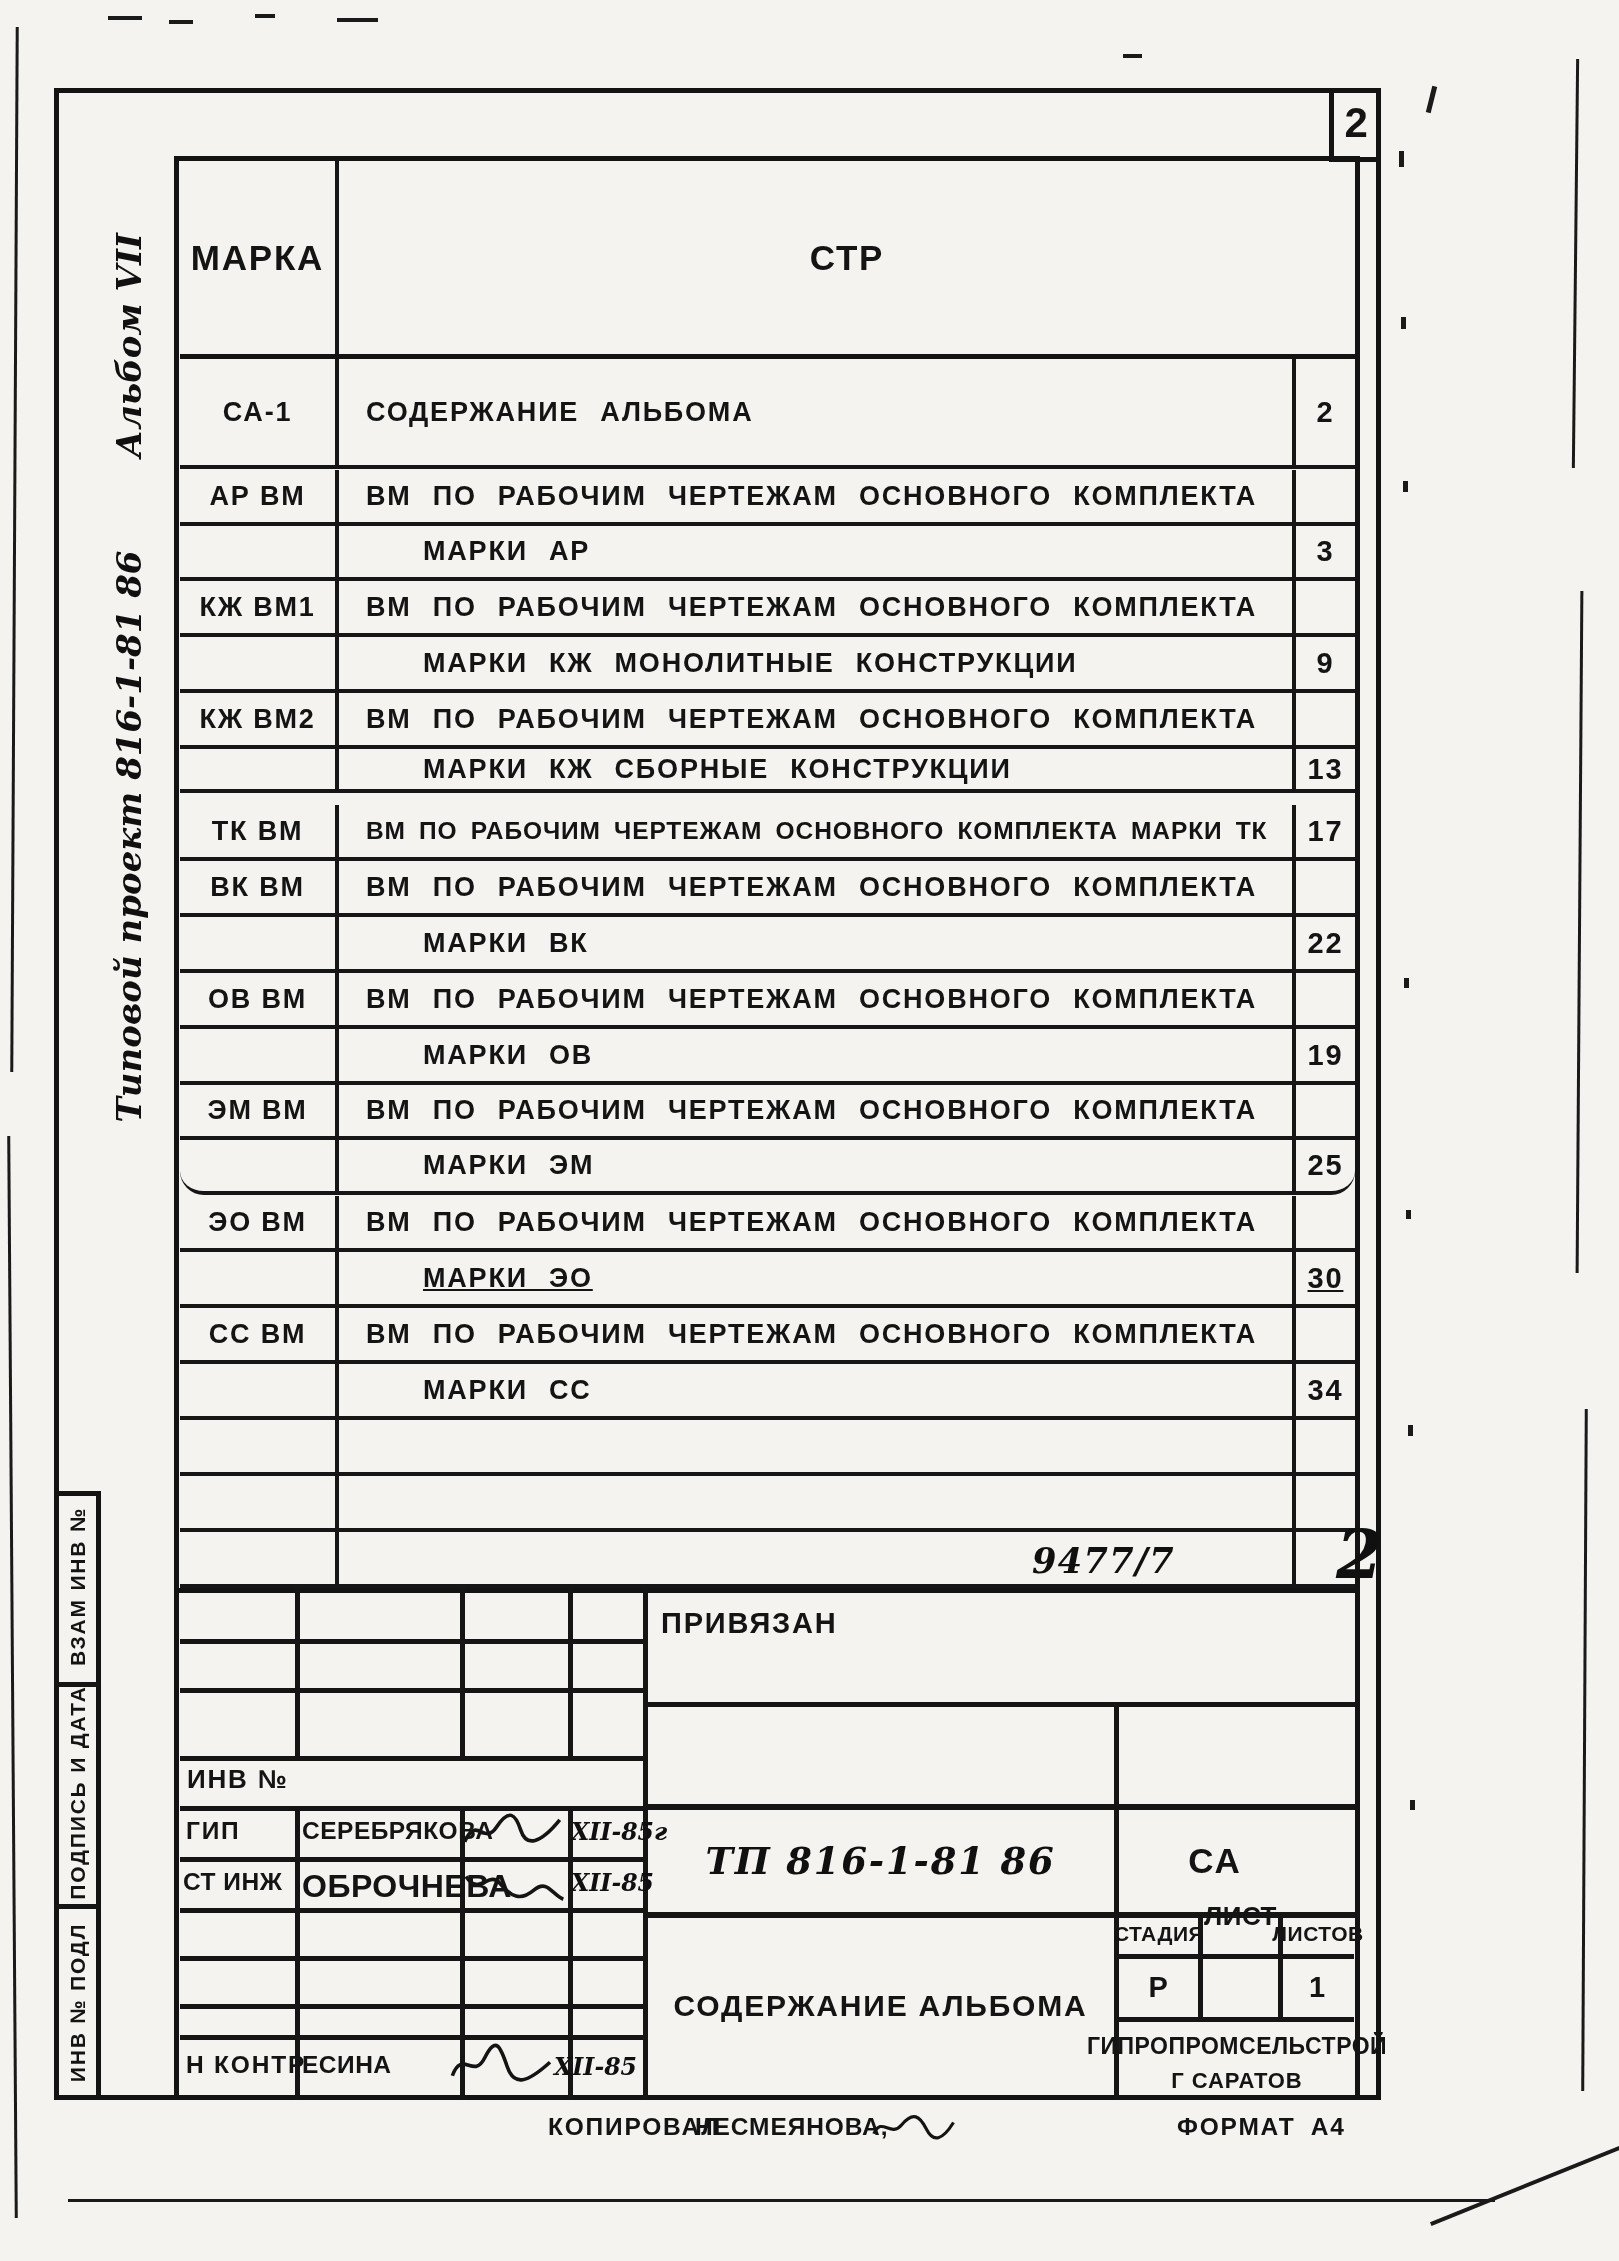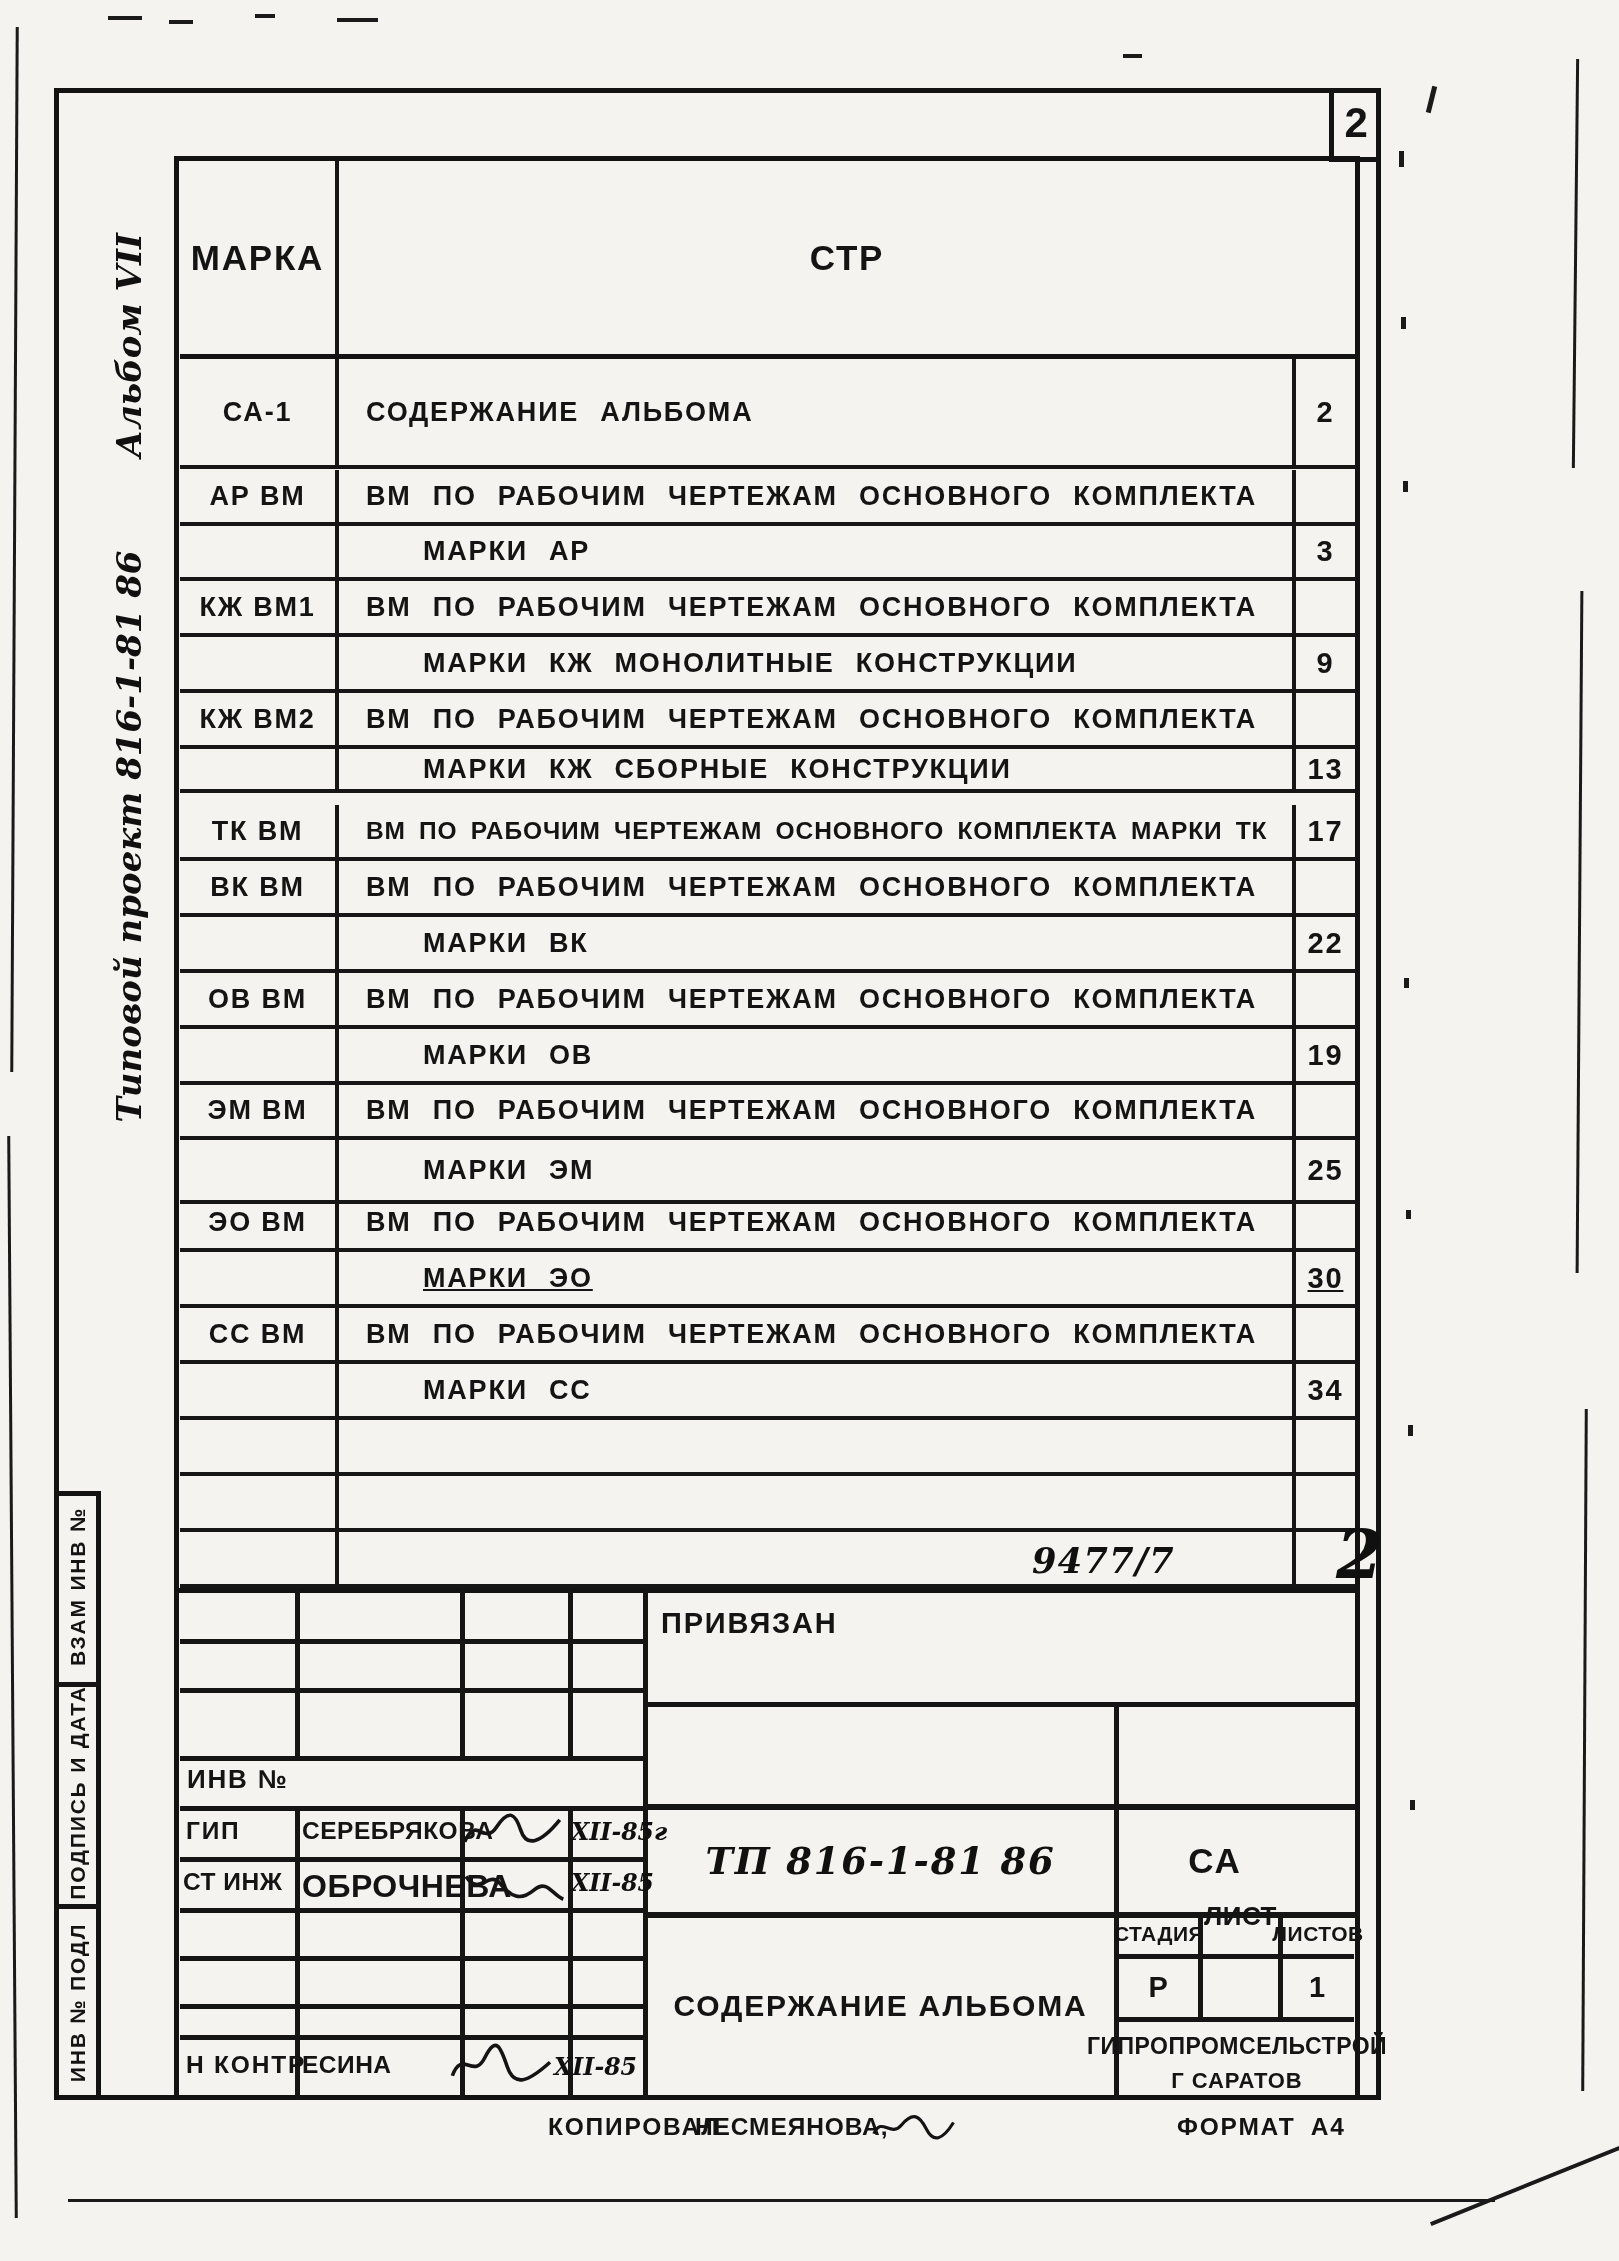--- a/index.html
+++ b/index.html
@@ -114,21 +114,21 @@
       <div class="trow draft" style="top: 1029px; height: 56px;">
       <div class="c-mark"></div>
       <div class="c-name indent">марки ОВ</div>
       <div class="c-page">19</div>
     </div>
       <div class="trow draft" style="top: 1084px; height: 56px;">
       <div class="c-mark">ЭМ ВМ</div>
       <div class="c-name">ВМ по рабочим чертежам основного комплекта</div>
       <div class="c-page"></div>
     </div>
-      <div class="trow draft" style="top: 1140px; height: 64px;">
+      <div class="trow draft" style="top: 1140px; height: 55px; border-radius: 24px;">
       <div class="c-mark"></div>
       <div class="c-name indent">марки ЭМ</div>
       <div class="c-page">25</div>
     </div>
       <div class="trow draft" style="top: 1196px; height: 56px;">
       <div class="c-mark">ЭО ВМ</div>
       <div class="c-name">ВМ по рабочим чертежам основного комплекта</div>
       <div class="c-page"></div>
     </div>
       <div class="trow draft" style="top: 1252px; height: 56px; text-decoration: underline;">

